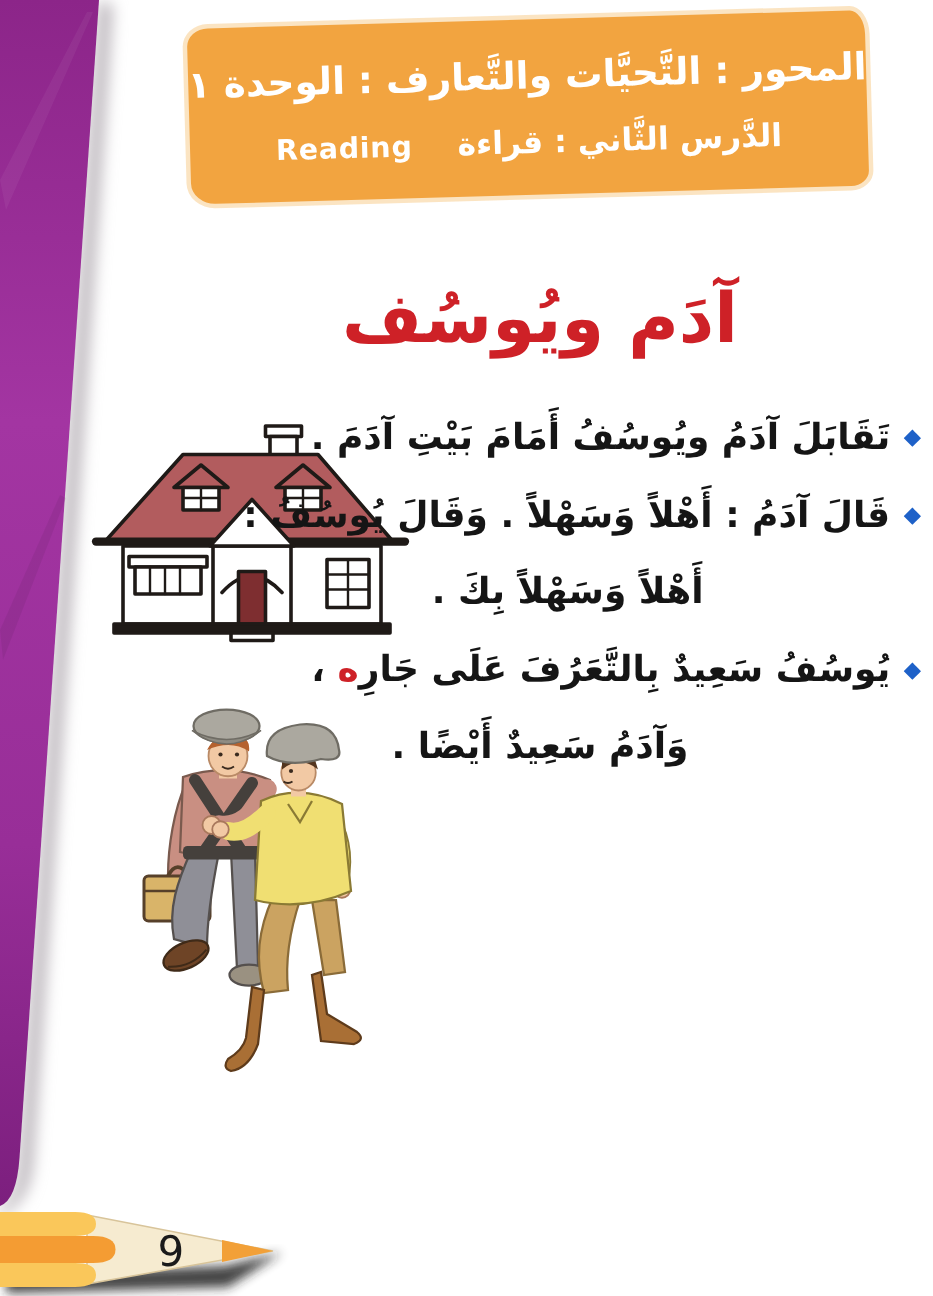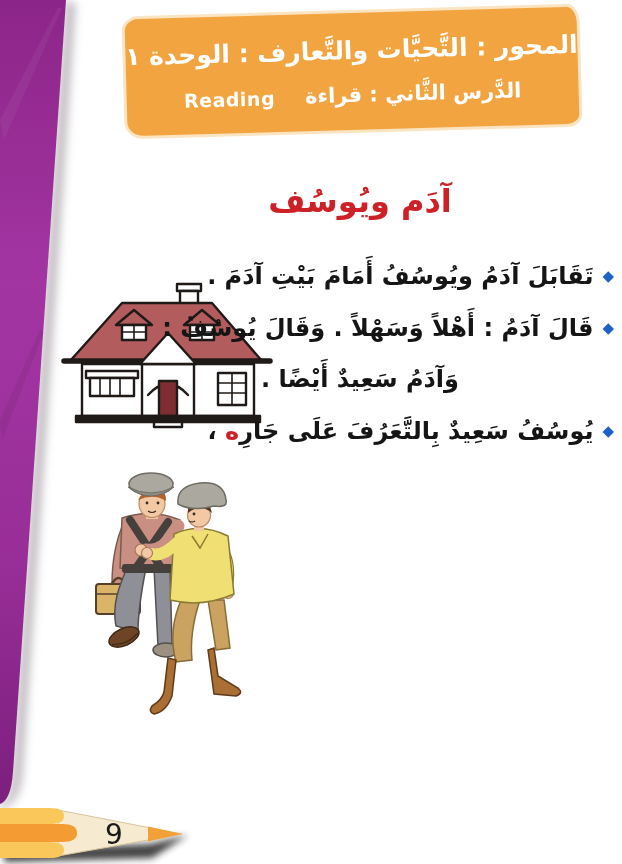--- a/index.html
+++ b/index.html
@@ -24,30 +24,30 @@
   .banner-line1{
     direction:rtl;color:#ffffff;font-size:25px;font-weight:700;letter-spacing:.5px;
     line-height:1.6;white-space:nowrap;
   }
   .banner-line2{direction:rtl;display:flex;align-items:center;gap:30px;white-space:nowrap;}
   .banner-line2 .ar{color:#ffffff;font-size:21px;font-weight:700;line-height:1.6;}
   .banner-line2 .en{color:#ffffff;font-size:19px;font-weight:700;direction:ltr;letter-spacing:.5px;}
   
   .lesson-title{
     position:absolute;left:150px;top:176px;width:420px;text-align:center;
-    direction:rtl;color:#CE2127;font-size:32px;font-weight:700;line-height:1.6;
+    direction:rtl;color:#CE2127;font-size:46px;font-weight:700;line-height:1.6;
     white-space:nowrap;
   }
   
   .passage{
     position:absolute;top:260px;left:180px;right:8px;
     direction:rtl;text-align:right;
     font-size:24px;font-weight:700;color:#151515;
   }
-  .text-line{height:51.5px;line-height:32px;white-space:nowrap;}
+  .text-line{height:51.5px;line-height:62px;white-space:nowrap;}
   .diamond{
     color:#1E61C8;font-size:15px;display:inline-block;margin-left:9px;
     transform:translateY(-3px);
   }
   .red-letter{color:#CE2127;}
   
   .house-svg{position:absolute;left:56px;top:281px;}
   .boys-svg{position:absolute;left:66px;top:460px;}
 </style>
 </head>
@@ -171,17 +171,18 @@
       <path d="M122,48 Q128,38 142,40 L146,53 Q134,43 122,53 Z" fill="#53351F"></path>
       <path d="M112,44 Q110,26 134,23 Q158,21 160,40 Q162,48 148,46 Q126,52 112,44 Z" fill="#ABA89F" stroke="#6F6C64" stroke-width="1.5"></path>
       <circle cx="128" cy="54" r="1.4" fill="#3A2A1E"></circle>
       <path d="M123,61 Q126,63 129,61" fill="none" stroke="#3A2A1E" stroke-width="1.2"></path>
     </g>
   </svg>
 
   <div class="passage" id="passage-lines">
       <div class="text-line"><span class="diamond">◆</span><span>تَقَابَلَ آدَمُ ويُوسُفُ أَمَامَ بَيْتِ آدَمَ .</span></div>
       <div class="text-line"><span class="diamond">◆</span><span>قَالَ آدَمُ : أَهْلاً وَسَهْلاً . وَقَالَ يُوسُفُ :</span></div>
+      <div class="text-line" style="padding-right: 145px;"><span>أَهْلاً وَسَهْلاً بِكَ .</span></div>
+      <div class="text-line"><span class="diamond">◆</span><span>يُوسُفُ سَعِيدٌ بِالتَّعَرُفَ عَلَى جَارِ</span><span class="red-letter">ه</span><span> ،</span></div>
       <div class="text-line" style="padding-right: 155px;"><span>وَآدَمُ سَعِيدٌ أَيْضًا .</span></div>
-      <div class="text-line"><span class="diamond">◆</span><span>يُوسُفُ سَعِيدٌ بِالتَّعَرُفَ عَلَى جَارِ</span><span class="red-letter">ه</span><span> ،</span></div>
     </div>
 
 </div>
 
 </body></html>

